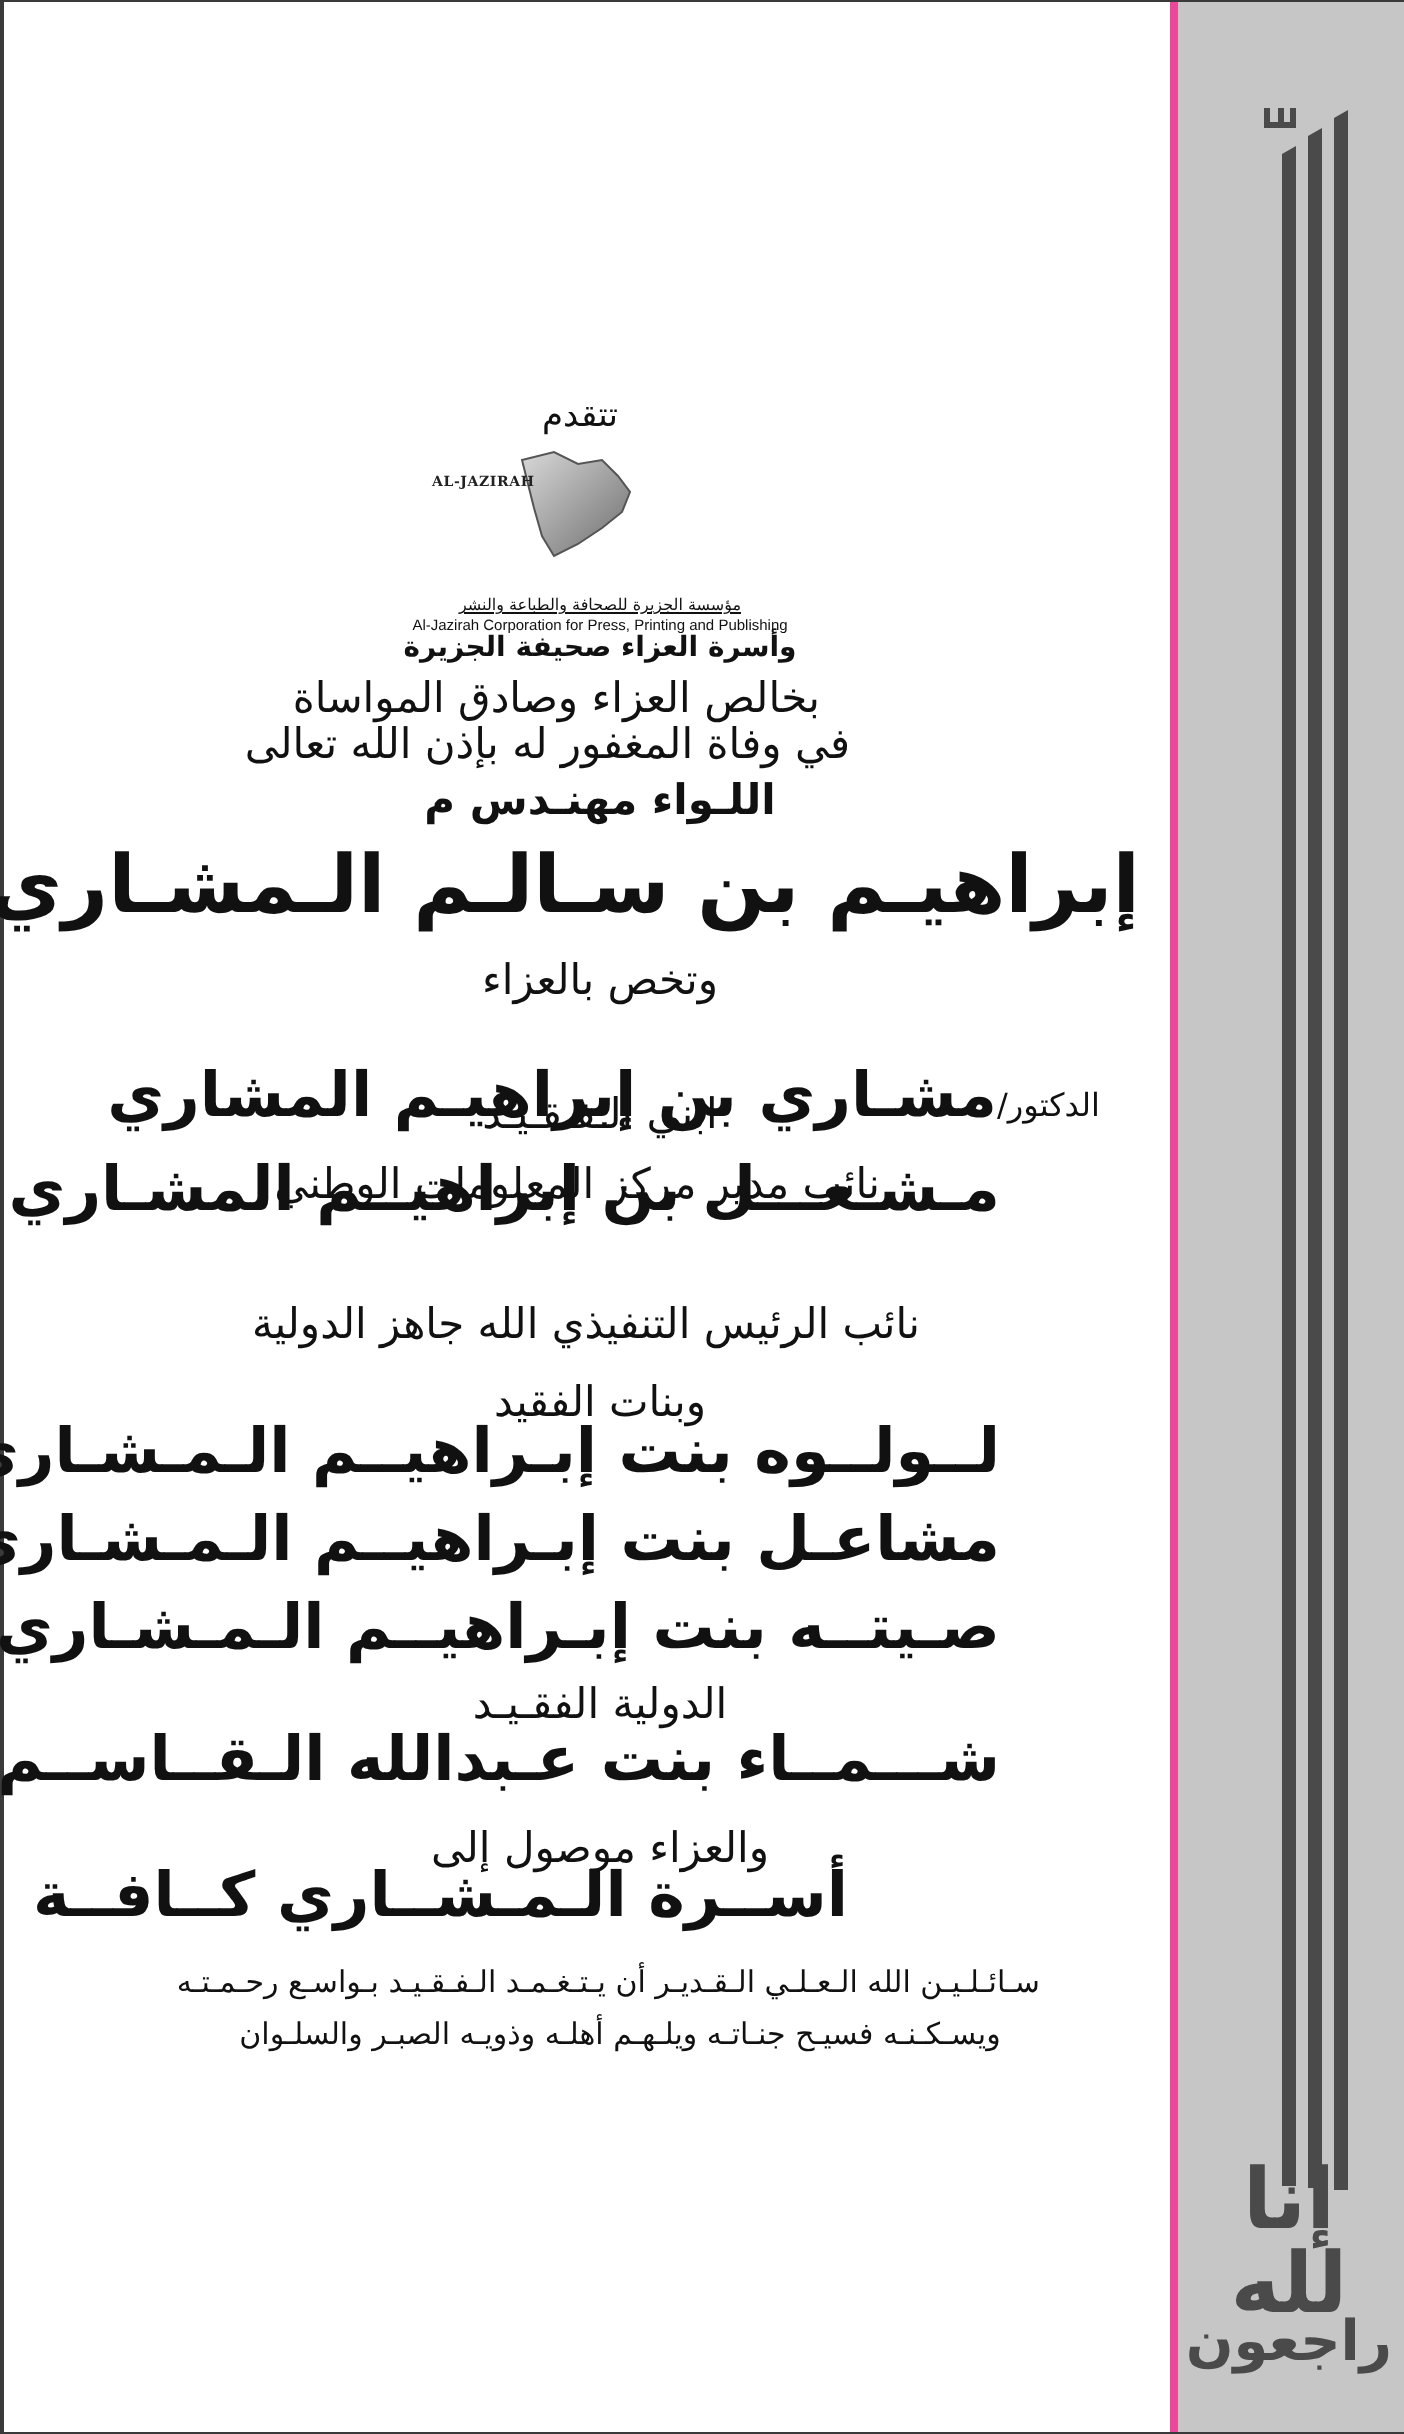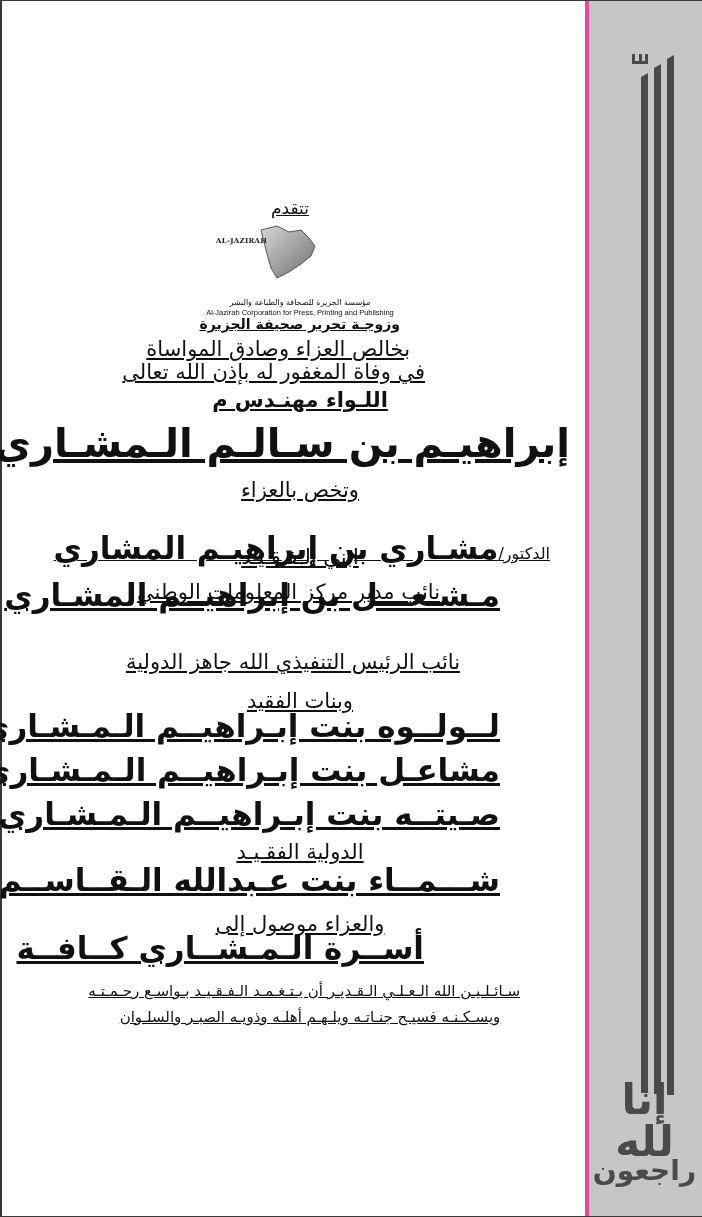--- a/index.html
+++ b/index.html
@@ -30,34 +30,34 @@
       font-family: "DejaVu Sans", sans-serif; font-weight: bold; color: #4a4a4a;
       line-height: 1;
     }
     .st1 { top: 1078px; font-size: 42px; letter-spacing: -1px; }
     .st2 { top: 1125px; font-size: 28px; }
     .st3 { top: 1156px; font-size: 28px; }
 
     .content {
       position: absolute; left: 20px; top: 0; width: 565px; direction: rtl; text-align: center;
     }
-    .line { position: absolute; left: 0; right: 0; white-space: nowrap; text-decoration: underline; }
+    .line { position: absolute; left: 0; right: 0; white-space: nowrap; }
     .small { font-size: 21px; font-weight: normal; }
     .medium { font-size: 17px; }
     .name-xl { font-size: 40px; font-weight: bold; letter-spacing: 0.5px; }
     .name-l { font-size: 31px; font-weight: bold; }
     .title-b { font-size: 21px; font-weight: bold; }
 
     .logo {
       position: absolute; left: 205px; top: 218px; width: 170px; height: 68px;
     }
     .logo-en { position: absolute; left: 11px; top: 18px; font-family: "DejaVu Serif", serif; font-weight: bold; font-size: 7px; color: #222; letter-spacing: 0.3px; }
     .logo-ar { position: absolute; left: 6px; top: 4px; width: 160px; font-family: "DejaVu Sans", sans-serif; font-weight: bold; font-size: 46px; color: #0a0a0a; text-align: center; direction: rtl; line-height: 64px; }
     .logo-map { position: absolute; left: 50px; top: 6px; width: 66px; height: 56px; }
-    .logo-sub1 { position: absolute; left: 0; right: 0; top: 298px; font-size: 8px; direction: rtl; text-align: center; }
+    .logo-sub1 { position: absolute; left: 0; right: 0; top: 298px; font-size: 8px; direction: rtl; text-align: center; text-decoration: underline; }
     .logo-sub2 { position: absolute; left: 0; right: 0; top: 308px; font-size: 7.5px; direction: ltr; text-align: center; font-family: "Liberation Sans", sans-serif; }
   </style>
 </head>
 <body>
 
 <div class="frame"></div>
 
 <div class="content">
   <div class="line medium" style="top:198px; left:200px; right:auto; width:140px;">تتقدم</div>
 
@@ -70,21 +70,21 @@
         </linearGradient>
       </defs>
       <path d="M6 6 L22 2 L34 8 L46 6 L54 14 L60 22 L56 32 L46 40 L34 48 L22 54 L16 44 L12 30 Z" fill="url(#mg)" stroke="#555" stroke-width="1"></path>
     </svg>
     <div class="logo-en">AL-JAZIRAH</div>
   </div>
 
   <div class="logo-sub1" style="left:180px; right:auto; width:200px;">مؤسسة الجزيرة للصحافة والطباعة والنشر</div>
   <div class="logo-sub2" style="left:180px; right:auto; width:200px;">Al-Jazirah Corporation for Press, Printing and Publishing</div>
 
-  <div class="line medium" style="top:316px; left:180px; right:auto; width:200px; font-size:14px; font-weight:bold;">وزوجـة تحرير صحيفة الجزيرة</div>
+  <div class="line medium" style="top:316px; left:180px; right:auto; width:200px; font-size:14px; font-weight:bold;">وأسرة العزاء صحيفة الجزيرة</div>
   <div class="line small" style="top:337px; left:170px; right:auto; width:220px;">بخالص العزاء وصادق المواساة</div>
   <div class="line small" style="top:360px; left:155px; right:auto; width:250px;">في وفاة المغفور له بإذن الله تعالى</div>
   <div class="line title-b" style="top:388px; left:170px; right:auto; width:220px;">اللـواء مهنـدس م</div>
 
   <div class="line name-xl" style="top:420px; left:10px; right:auto; width:540px;">إبراهيـم بن سـالـم الـمشـاري</div>
 
   <div class="line small" style="top:478px; left:190px; right:auto; width:180px;">وتخص بالعزاء</div>
   <div class="line small" style="top:506px; left:190px; right:auto; width:180px;margin-top:39px;">ابني الـفـقـيـد</div>
 
   <div class="line" style="top:530px; left:70px; right:auto; width:460px;">

